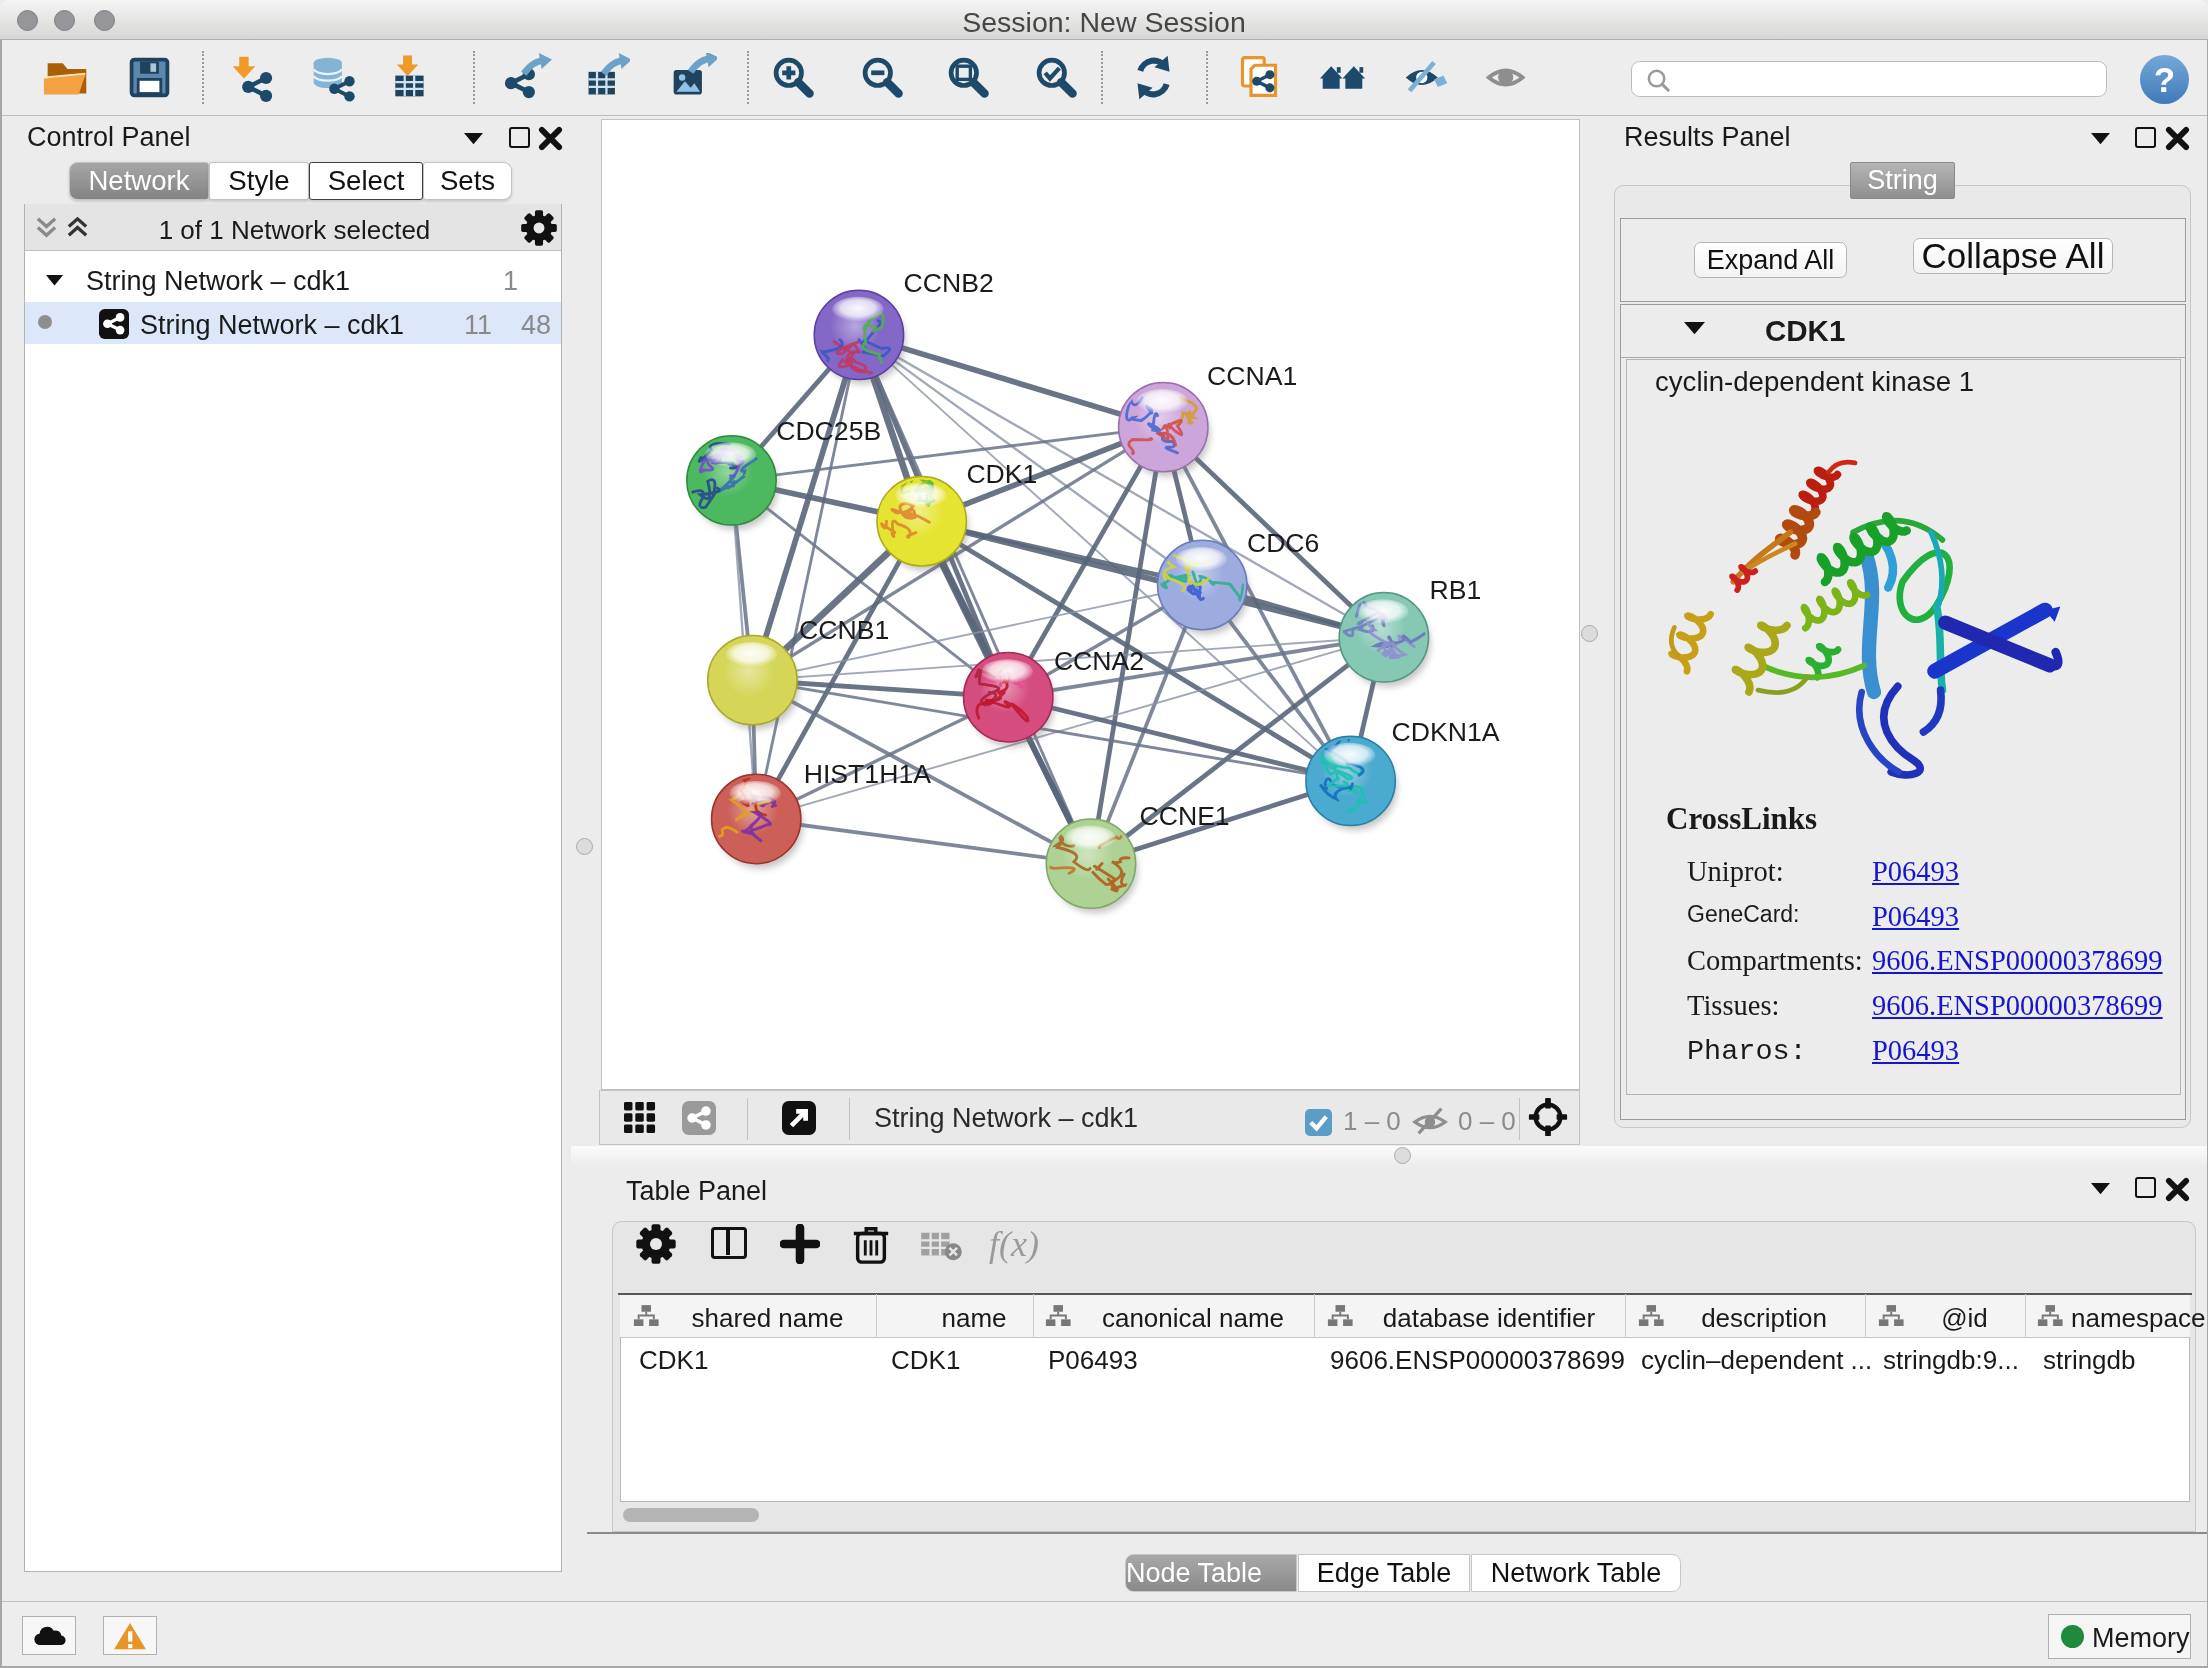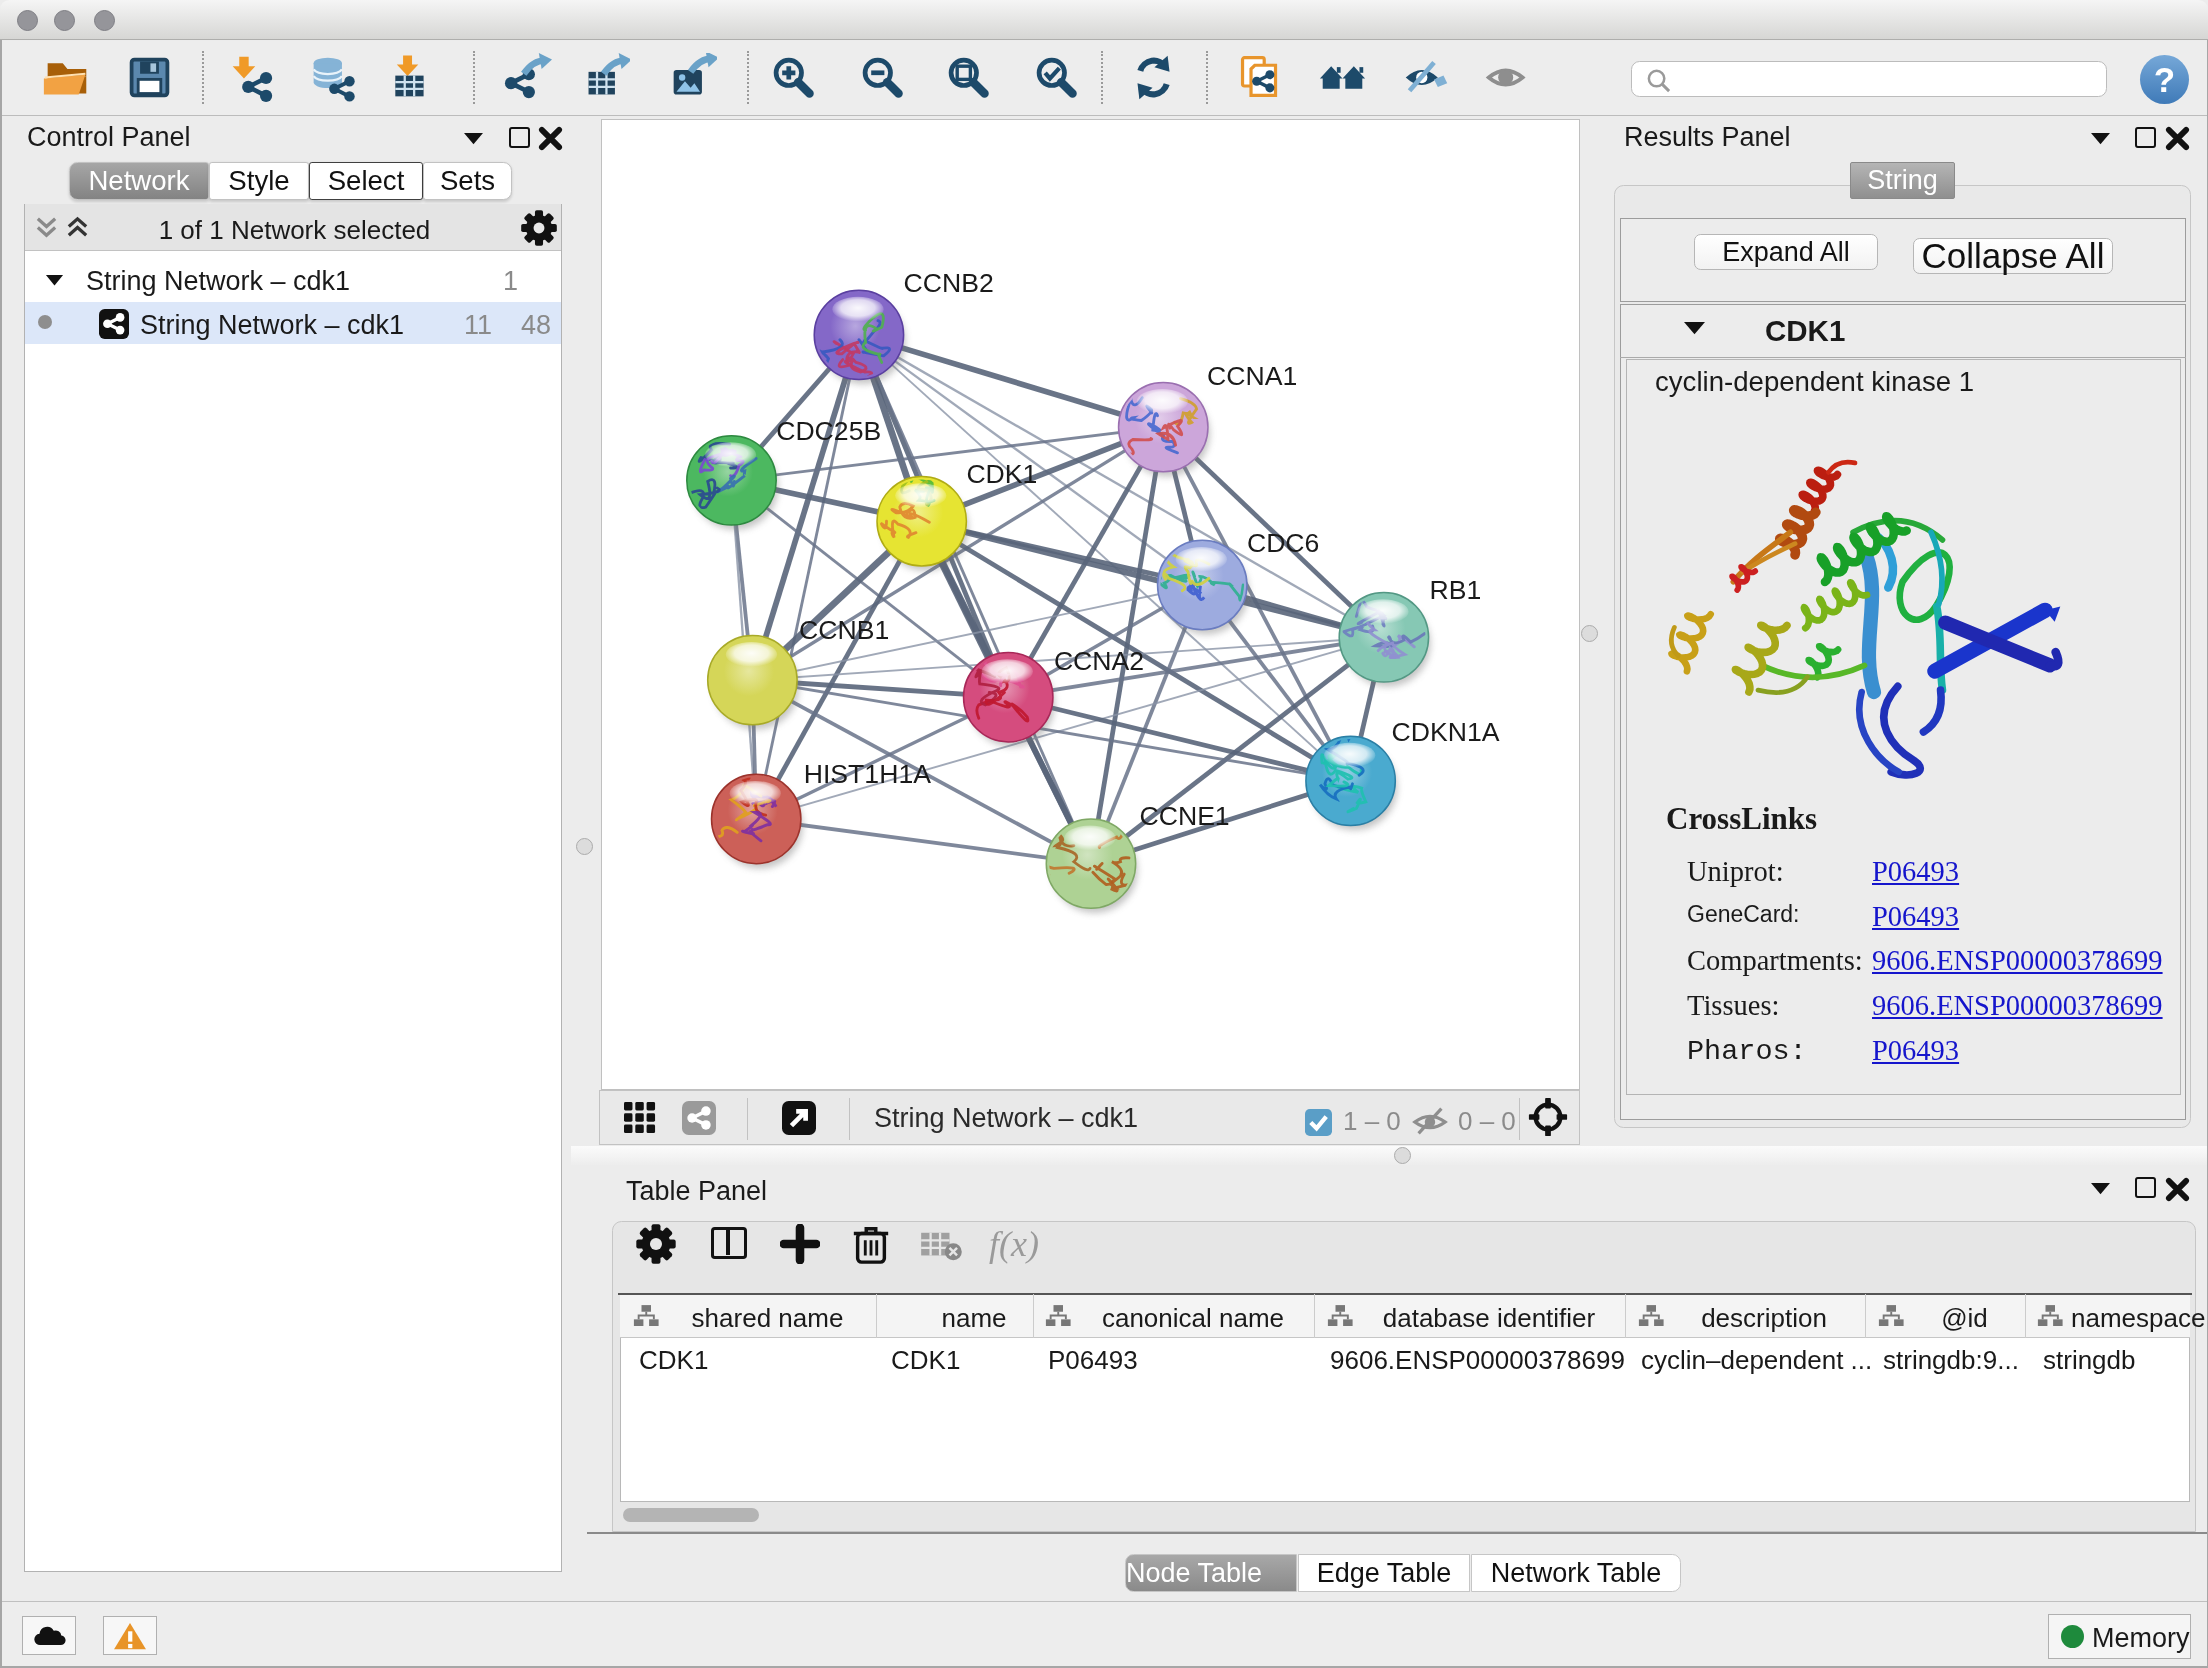--- a/index.html
+++ b/index.html
@@ -5,20 +5,21 @@
   font-family:"Liberation Sans", sans-serif; }
 .abs { position:absolute; }
 .txt { position:absolute; white-space:nowrap; color:#1a1a1a; }
 </style></head><body>
 <div class="abs" style="left:0;top:0;width:2208px;height:1668px">
 
 <div class="abs" style="left:0;top:0;width:2208px;height:40px;background:linear-gradient(#f5f5f5,#d6d6d4);border-bottom:1px solid #aeaeac;border-radius:9.5px 9.5px 0 0"></div>
 <div class="abs" style="left:17px;top:9.5px;width:21px;height:21px;border-radius:50%;background:#95959a;border:1px solid #7e7e84"></div>
 <div class="abs" style="left:54px;top:9.5px;width:21px;height:21px;border-radius:50%;background:#95959a;border:1px solid #7e7e84"></div>
 <div class="abs" style="left:94px;top:9.5px;width:21px;height:21px;border-radius:50%;background:#95959a;border:1px solid #7e7e84"></div>
+<div class="txt" style="left:0;top:5.7px;width:2208px;text-align:center;font-size:28.5px;color:#464646">Session: New Session</div>
 <div class="abs" style="left:0;top:41px;width:2208px;height:75px;background:#ededed;border-bottom:1px solid #bcbcbc"></div>
 <div class="abs" style="left:202px;top:51px;height:53px;width:0;border-left:2.9px dotted #9a9a9a"></div>
 <div class="abs" style="left:473px;top:51px;height:53px;width:0;border-left:2.9px dotted #9a9a9a"></div>
 <div class="abs" style="left:747px;top:51px;height:53px;width:0;border-left:2.9px dotted #9a9a9a"></div>
 <div class="abs" style="left:1101px;top:51px;height:53px;width:0;border-left:2.9px dotted #9a9a9a"></div>
 <div class="abs" style="left:1206px;top:51px;height:53px;width:0;border-left:2.9px dotted #9a9a9a"></div>
 <svg style="position:absolute;left:42px;top:53px" width="49" height="49" viewBox="0 0 52 52">
       <path d="M6 11 h16 l5 6 h20 v8 H6 z" fill="#a85f08"></path>
       <path d="M6 25 h41 v18 H6 z" fill="#a85f08"></path>
       <path d="M2 27 l44 -4 -7 21 H2 z" fill="#f2a243"></path>
@@ -521,21 +522,21 @@
 <svg style="position:absolute;left:2090px;top:132px" width="21" height="13.3" viewBox="0 0 22 14">
       <path d="M1 1 L21 1 L11.0 13 z" fill="#111"></path>
     </svg>
 <div style="position:absolute;left:2135px;top:127px;width:21px;height:21px;border:2.9px solid #111;border-radius:2.9px"></div>
 <svg style="position:absolute;left:2165px;top:126px" width="25" height="25" viewBox="0 0 26 26">
       <path d="M4 4 L22 22 M22 4 L4 22" stroke="#111" stroke-width="6" stroke-linecap="round"></path>
     </svg>
 <div class="abs" style="left:1614px;top:185px;width:577px;height:943px;background:#e9e9e9;border:1.9px solid #c6c6c6;border-radius:9.5px"></div>
 <div class="abs" style="left:1850px;top:162px;width:105px;height:37px;background:linear-gradient(#b5b5b5,#8f8f8f);border:1px solid #8a8a8a;border-radius:2px;color:#fff;font-size:27px;text-align:center;line-height:35px">String</div>
 <div class="abs" style="left:1620px;top:218px;width:566px;height:84px;background:#ececec;border:1.9px solid #9c9c9c"></div>
-<div class="abs" style="left:1694px;top:234px;width:184px;height:36px;background:linear-gradient(#ffffff,#f2f2f2);border:1px solid #b6b6b6;border-radius:6.7px;font-size:27px;text-align:center;line-height:34px;color:#111">Expand All</div>
+<div class="abs" style="left:1694px;top:242px;width:153px;height:36px;background:linear-gradient(#ffffff,#f2f2f2);border:1px solid #b6b6b6;border-radius:6.7px;font-size:27px;text-align:center;line-height:34px;color:#111">Expand All</div>
 <div class="abs" style="left:1913px;top:238px;width:200px;height:36px;background:linear-gradient(#ffffff,#f2f2f2);border:1px solid #b6b6b6;border-radius:6.7px;font-size:35px;text-align:center;line-height:34px;color:#111">Collapse All</div>
 <div class="abs" style="left:1620px;top:304px;width:566px;height:816px;background:#ececec;border:1.9px solid #9c9c9c"></div>
 <svg style="position:absolute;left:1683px;top:321px" width="23" height="14.3" viewBox="0 0 24 15">
       <path d="M1 1 L23 1 L12.0 14 z" fill="#111"></path>
     </svg>
 <div class="txt" style="left:1765px;top:314px;font-size:29.5px;font-weight:bold">CDK1</div>
 <div class="abs" style="left:1620px;top:357px;width:566px;height:0;border-top:1px solid #aaa"></div>
 <div class="abs" style="left:1626px;top:359px;width:555px;height:736px;background:#ececec;border:1px solid #b4b4b4"></div>
 <div class="txt" style="left:1655px;top:366px;font-size:27.6px">cyclin-dependent kinase 1</div>
 <svg class="abs" style="left:1660px;top:442px" width="409" height="347" viewBox="1745 465 430 365">

